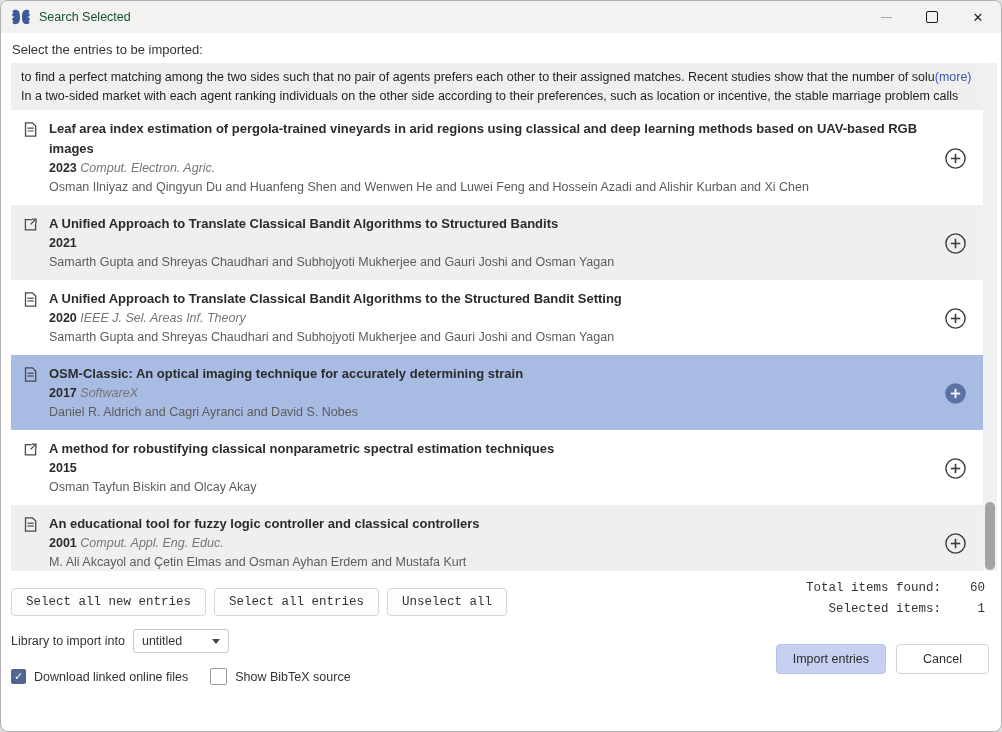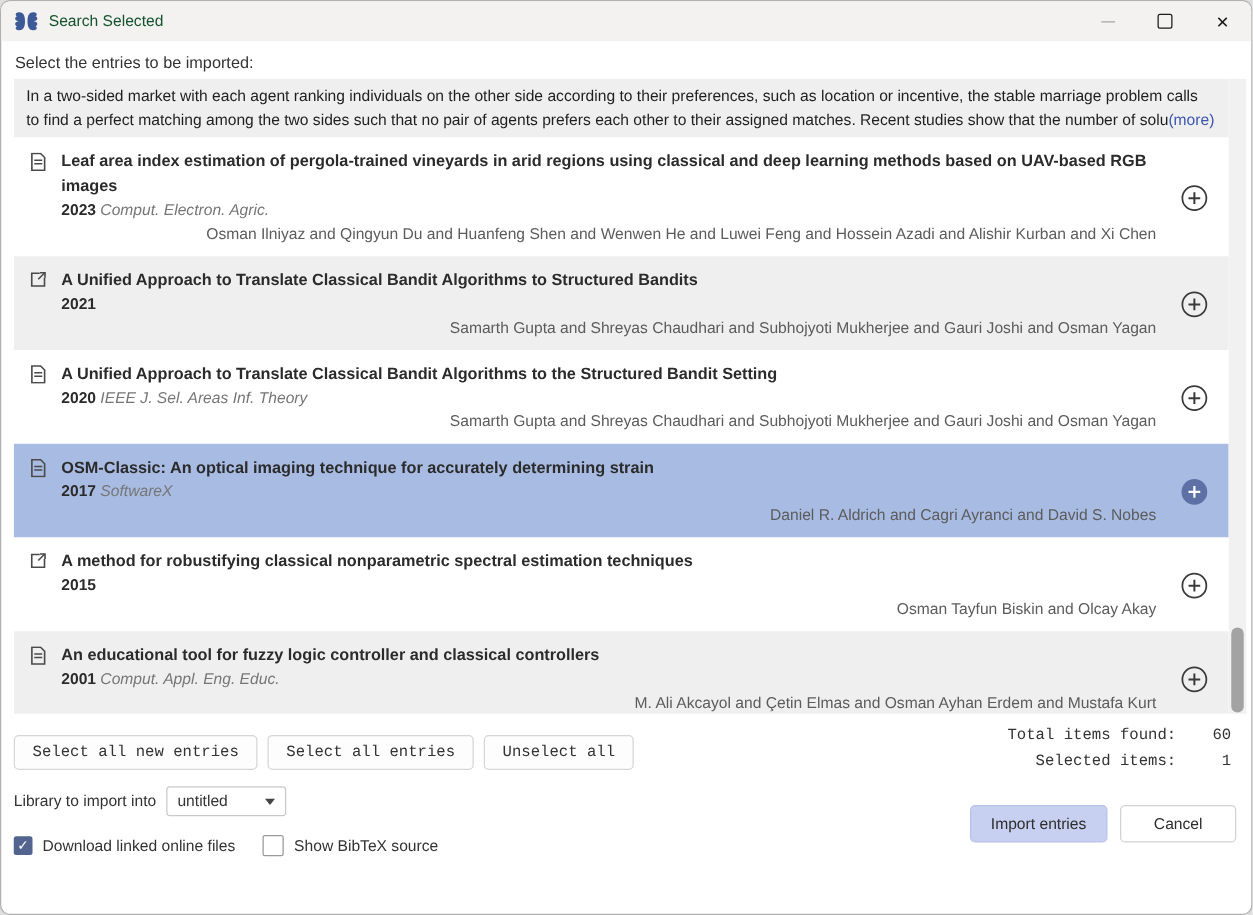--- a/index.html
+++ b/index.html
@@ -25,21 +25,21 @@
   .entry{display:flex;align-items:flex-start;padding:9px 6px 8px 13px;background:#fff;}
   .entry.alt{background:#efefef;}
   .entry.selected{background:#a8bbe2;}
   .entry:last-child{flex:1;}
   .eicon{width:25px;flex:0 0 auto;padding-top:3px;color:#4a4a4a;}
   .econtent{flex:1;min-width:0;padding-right:8px;}
   .etitle{font-size:13px;font-weight:bold;color:#2b2b2b;line-height:20px;}
   .emeta{font-size:12.5px;line-height:19px;}
   .eyear{font-weight:bold;color:#2b2b2b;}
   .ejournal{color:#767676;font-style:italic;}
-  .eauthors{font-size:12.5px;color:#5c5c5c;line-height:19px;text-align:right;}
+  .eauthors{font-size:12.5px;color:#5c5c5c;line-height:19px;}
   .eplus{width:44px;flex:0 0 auto;display:flex;justify-content:center;align-self:center;cursor:pointer;}
   
   .scrollbar{width:14px;background:#f1f1f1;position:relative;flex:0 0 auto;}
   .scroll-thumb{position:absolute;left:2px;right:2px;bottom:1px;height:68px;background:#a3a3a3;border-radius:5px;}
   
   .footer{position:relative;padding:8px 12px 0 10px;}
   .row1{display:flex;align-items:flex-end;font-family:Liberation Mono, monospace;}
   .btn-group{display:flex;gap:8px;}
   .btn{background:#fdfdfd;border:1px solid #d6d6d6;border-radius:4px;padding:6px 14px;
        font-size:12.5px;color:#333;font-family:inherit;cursor:pointer;white-space:nowrap;}
@@ -87,22 +87,22 @@
           <span class="close-glyph">✕</span>
         </div>
     </div>
   </div>
 
   <div class="instruction">Select the entries to be imported:</div>
 
   <div class="viewport">
     <div class="list">
       <div class="abstract">
+        <div class="abs-line"><span>to find a perfect matching among the two sides such that no pair of agents prefers each other to their assigned matches. Recent studies show that the number of solu</span><span class="more-link">(more)</span></div>
         <div class="abs-line">In a two-sided market with each agent ranking individuals on the other side according to their preferences, such as location or incentive, the stable marriage problem calls</div>
-        <div class="abs-line"><span>to find a perfect matching among the two sides such that no pair of agents prefers each other to their assigned matches. Recent studies show that the number of solu</span><span class="more-link">(more)</span></div>
       </div>
 
     <div class="entry">
           <span class="eicon"><svg width="13" height="15" viewBox="0 0 13 15">
               <path d="M1.5 .8 h7 l3.2 3.2 v10.2 h-10.2 z" fill="none" stroke="#4a4a4a" stroke-width="1.3"></path>
               <line x1="3.4" y1="6.2" x2="9.8" y2="6.2" stroke="#4a4a4a" stroke-width="1.2"></line>
               <line x1="3.4" y1="9" x2="9.8" y2="9" stroke="#4a4a4a" stroke-width="1.2"></line>
             </svg></span>
           <div class="econtent">
             <div class="etitle">Leaf area index estimation of pergola-trained vineyards in arid regions using classical and deep learning methods based on UAV-based RGB images</div>

